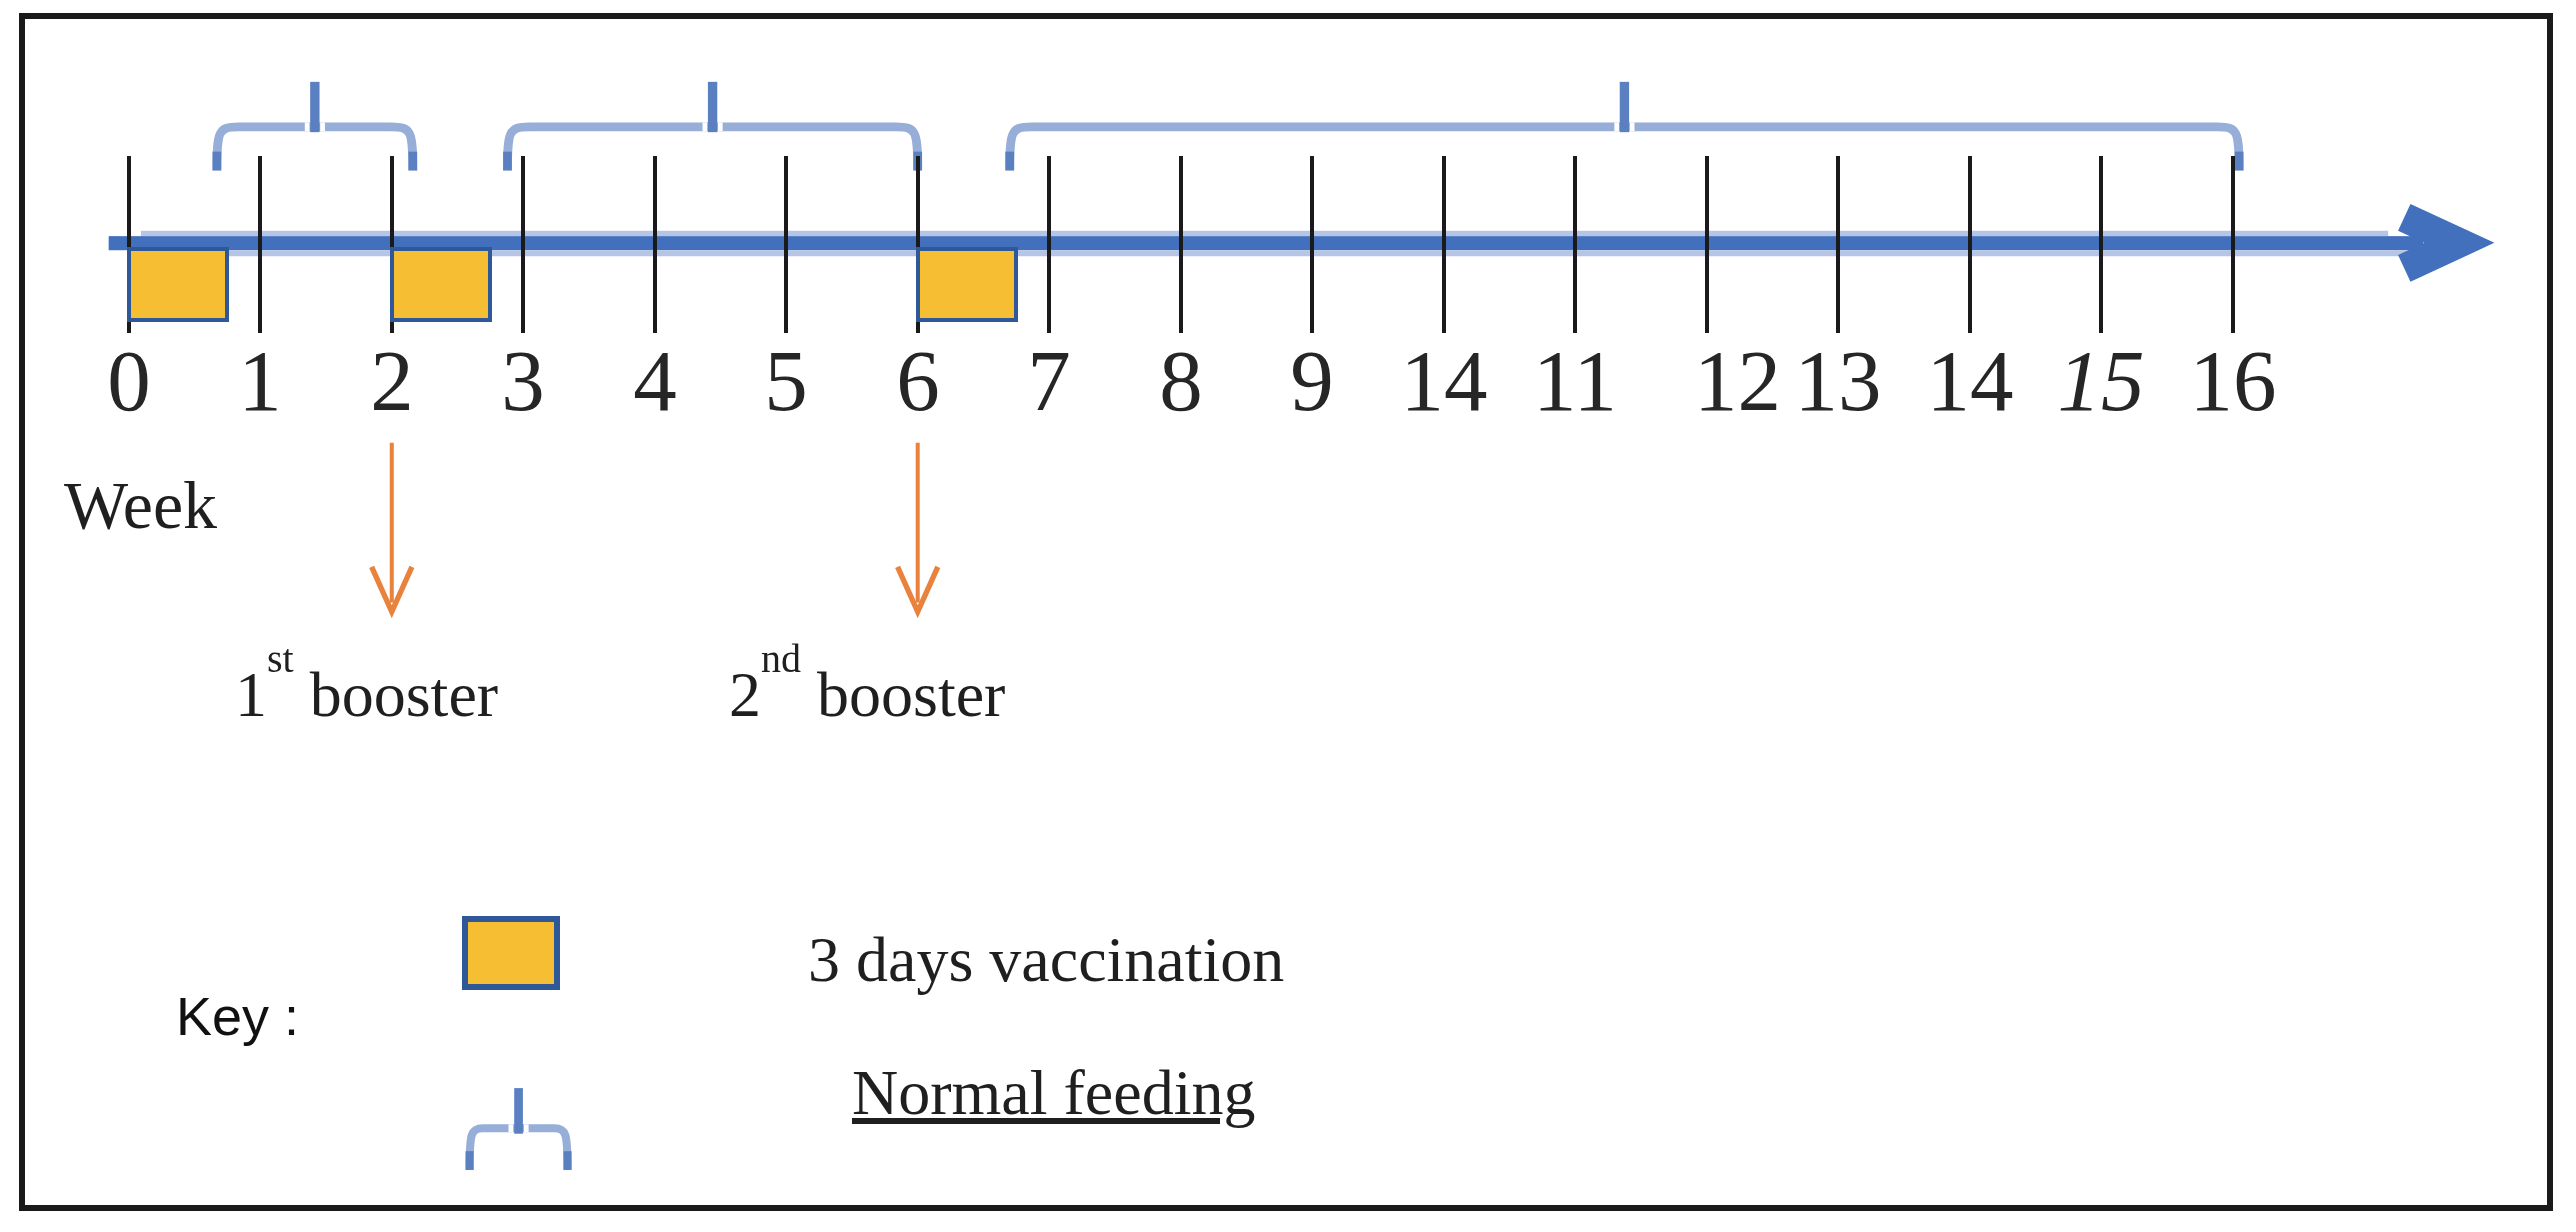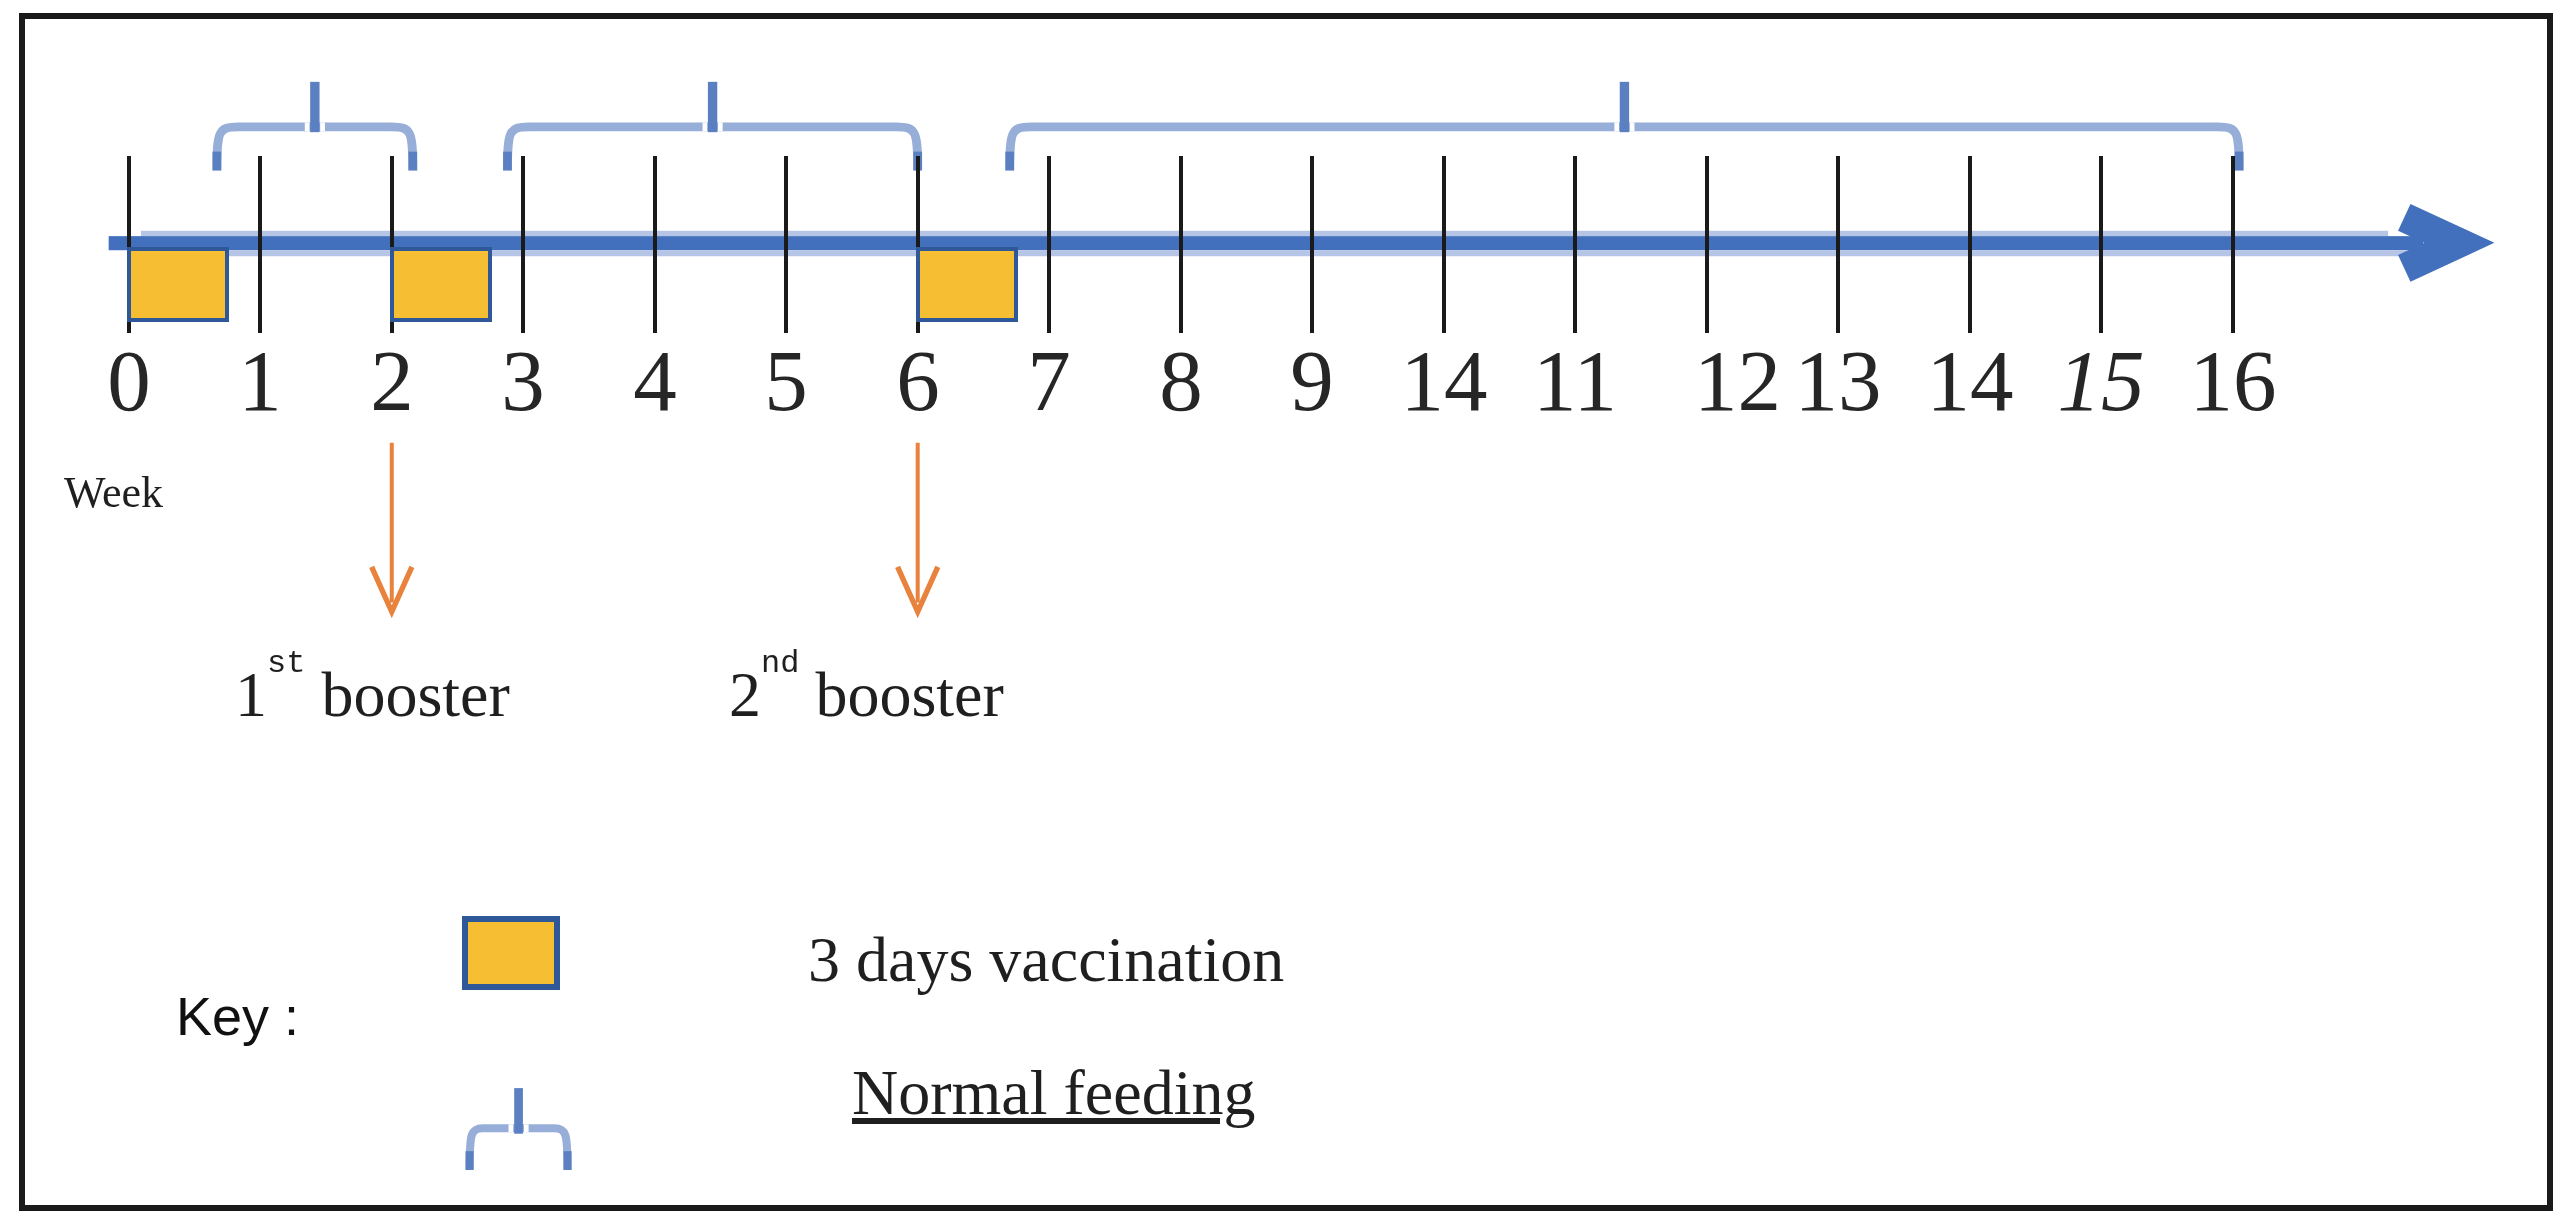--- a/index.html
+++ b/index.html
@@ -11,23 +11,23 @@
   #stage{position:relative;width:2576px;height:1233px;background:#ffffff;overflow:hidden;
          font-family:"Liberation Serif","DejaVu Serif",serif;color:var(--ink);}
   #frame{position:absolute;left:19px;top:13.4px;width:2534px;height:1198px;
          border:6px solid var(--frame);box-sizing:border-box;}
   #overlay{position:absolute;left:0;top:0;width:2576px;height:1233px;}
   .tick{position:absolute;top:156px;width:4px;height:177px;background:var(--frame);}
   .week-number{position:absolute;top:337px;width:148px;margin-left:-74px;text-align:center;
                font-size:87px;line-height:1;color:var(--num-ink);}
   .vacc-box{position:absolute;top:247px;width:102px;height:75px;box-sizing:border-box;
             background:var(--box-fill);border:4.7px solid var(--box-border);}
-  .axis-label{position:absolute;left:64px;top:471px;font-size:44px;line-height:1;}
+  .axis-label{position:absolute;left:64px;top:471px;font-size:68px;line-height:1;}
   .booster-label{position:absolute;top:663px;font-size:64px;line-height:1;white-space:nowrap;}
-  .booster-label .sup{position:relative;top:-44px;font-size:32px;font-family:Liberation Mono, monospace;}
+  .booster-label .sup{position:relative;top:-44px;font-size:40px;}
   .key-title{position:absolute;left:176px;top:989px;font-size:54px;line-height:1;
              font-family:"Liberation Sans","DejaVu Sans",sans-serif;color:#111111;}
   .key-swatch{position:absolute;left:462px;top:916px;width:98px;height:74px;box-sizing:border-box;
               background:var(--box-fill);border:6.7px solid var(--box-border);}
   .key-label-1{position:absolute;left:808px;top:928px;font-size:64px;line-height:1;white-space:nowrap;}
   .key-label-2{position:absolute;left:852px;top:1061px;font-size:64px;line-height:1;white-space:nowrap;text-decoration:underline;}
 </style>
 </head>
 <body>
 

